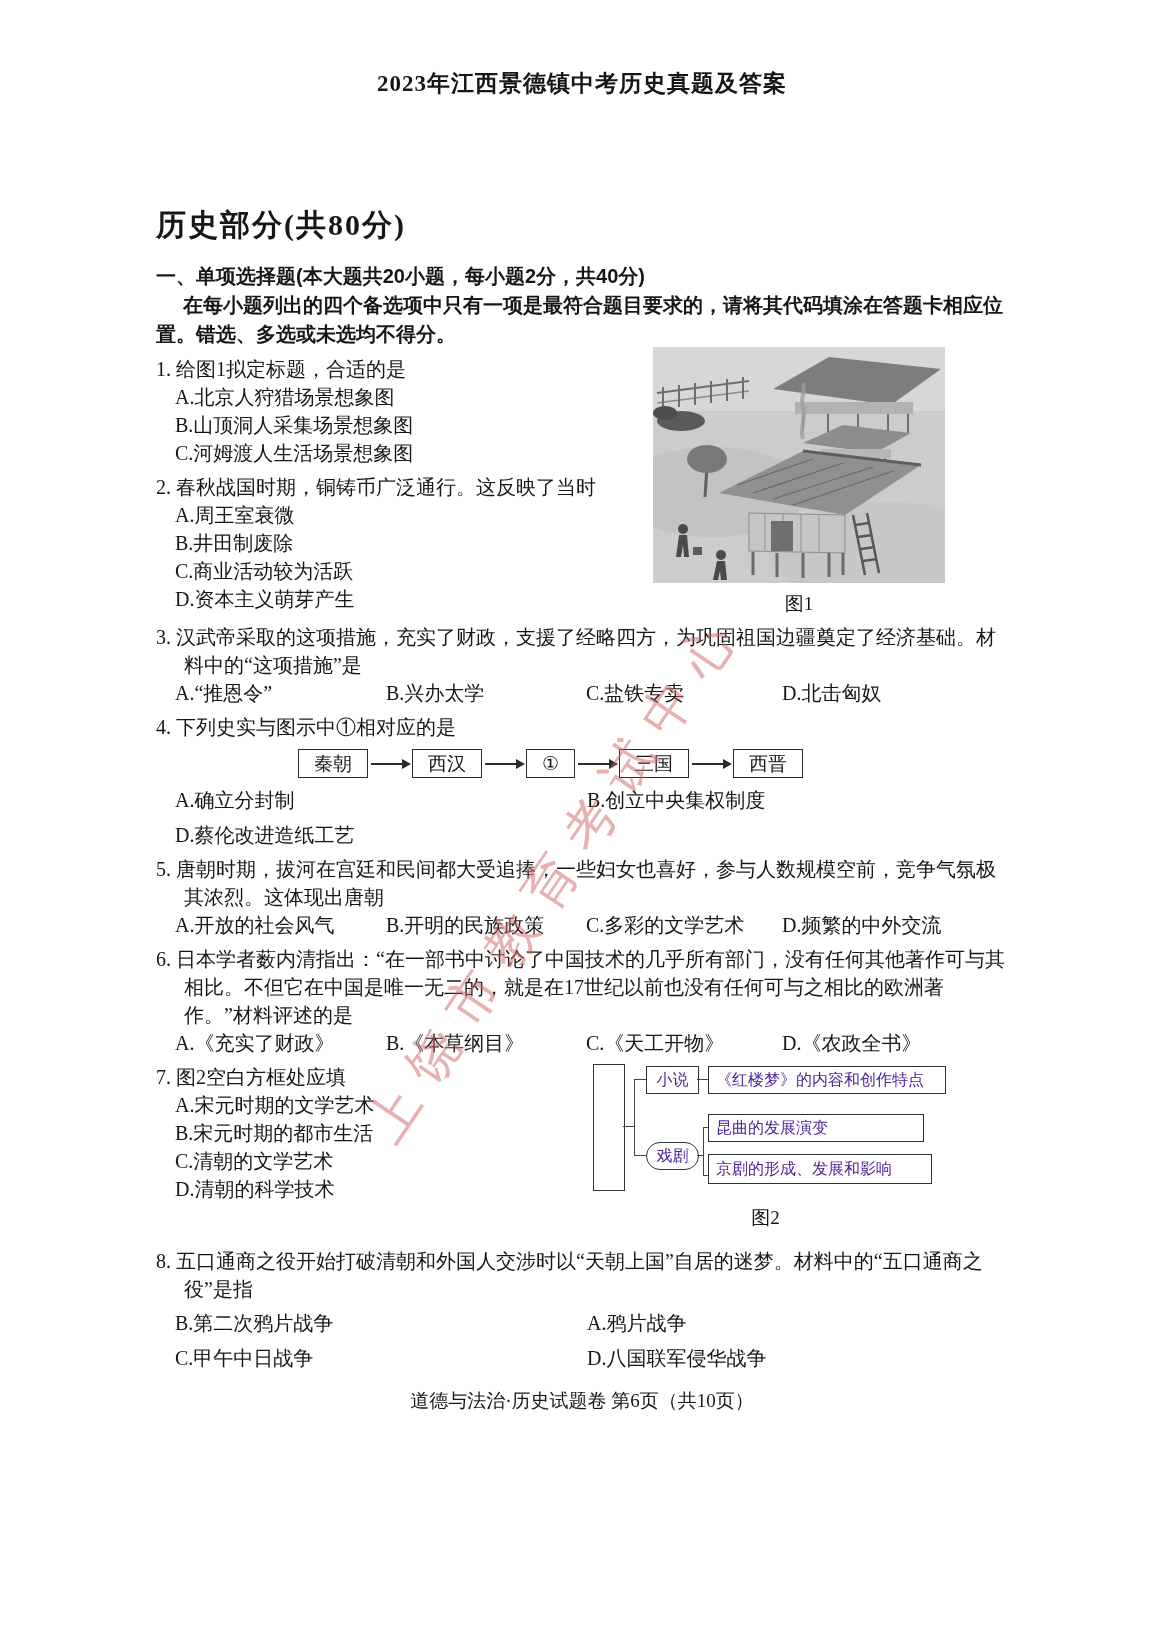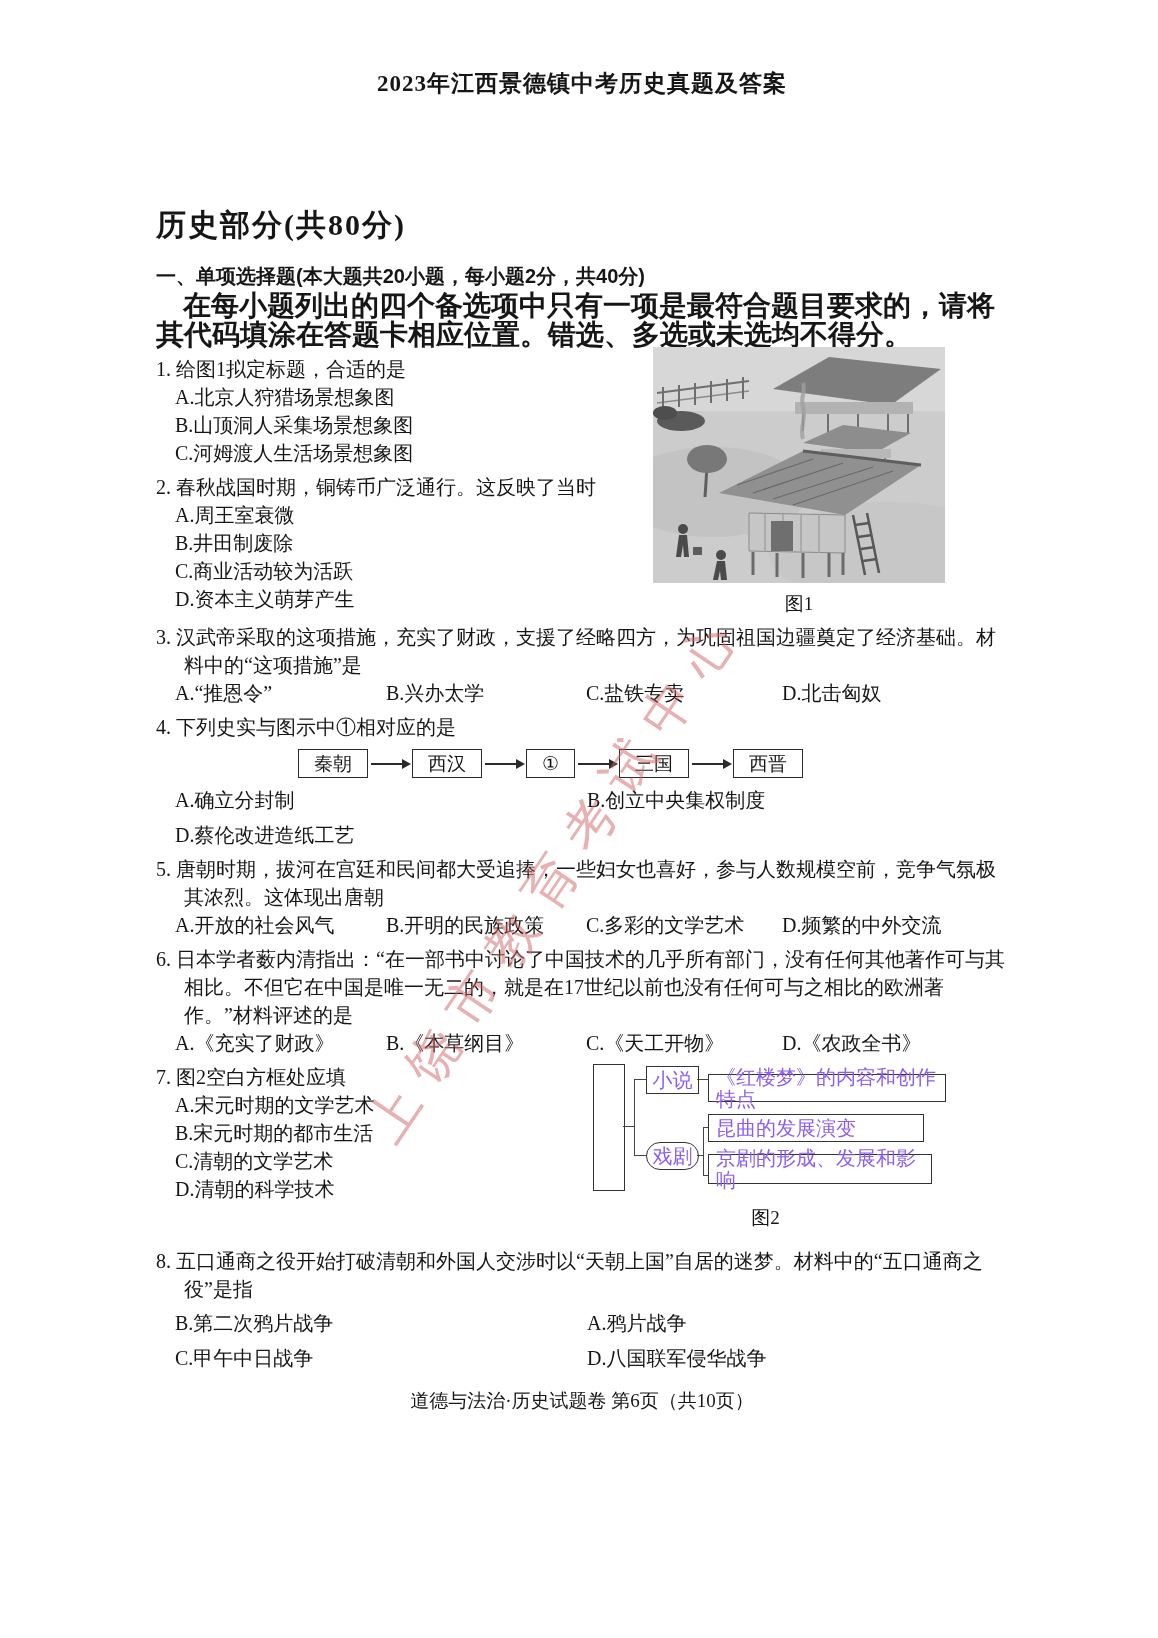--- a/index.html
+++ b/index.html
@@ -5,21 +5,21 @@
   html,body{margin:0;padding:0;background:#ffffff;}
   .page{position:relative;width:1158px;height:1638px;margin:0 auto;background:#ffffff;overflow:hidden;
         color:#161616;font-family:"Liberation Serif","DejaVu Serif",serif;}
   .content{position:absolute;left:156px;top:0;width:852px;}
 
   .doc-title{margin:0;padding-top:68px;text-align:center;font-size:23px;font-weight:700;letter-spacing:1px;}
   .section-title{margin:106px 0 0;text-align:left;font-size:30px;font-weight:700;letter-spacing:2px;
         font-family:Liberation Serif, serif;}
   .part-heading{margin:16px 0 0;font-size:20px;font-weight:700;line-height:29px;
         font-family:"Liberation Sans","DejaVu Sans",sans-serif;}
-  .instructions{margin:0;font-size:28px;font-weight:700;line-height:29px;text-indent:27px;
+  .instructions{margin:0;font-size:20px;font-weight:700;line-height:29px;text-indent:27px;
         font-family:"Liberation Sans","DejaVu Sans",sans-serif;}
 
   .question{margin:0;font-size:20px;line-height:28px;}
   .q-gap{margin-top:6px;}
   .stem{margin:0;padding-left:28px;text-indent:-28px;}
   .opt{margin:0;padding-left:19px;}
   .opts-grid4{display:grid;grid-template-columns:211px 200px 196px 1fr;padding-left:19px;}
   .opts-grid2{display:grid;grid-template-columns:412px 1fr;padding-left:19px;row-gap:7px;margin:2px 0;}
 
   .fig-row{display:flex;align-items:flex-start;margin-top:6px;}
@@ -30,21 +30,21 @@
   .fig1-wrap svg{display:block;}
   .fig-caption{text-align:center;font-size:19px;margin-top:8px;}
 
   .flow{display:flex;align-items:center;margin:8px 0 8px 142px;}
   .flow-box{border:1.5px solid #2b2b2b;padding:0 15px;font-size:19px;line-height:27px;text-align:center;}
   .flow-arrow{position:relative;width:38px;height:2px;background:#2b2b2b;margin:0 3px;flex:none;}
   .flow-arrow::after{content:"";position:absolute;right:-2px;top:-4px;width:0;height:0;
         border-left:9px solid #2b2b2b;border-top:5px solid transparent;border-bottom:5px solid transparent;}
 
   .fig2-wrap{margin:-4px 70px 0 auto;width:345px;flex:none;}
-  .fig2-diagram{position:relative;width:345px;height:138px;font-size:20px;line-height:1.1;color:#8b5cf6;}
+  .fig2-diagram{position:relative;width:345px;height:138px;font-size:16px;line-height:1.1;color:#4c1d95;}
   .f2-box{position:absolute;border:1px solid #333;display:flex;align-items:center;background:transparent;}
   .f2-center{justify-content:center;}
   .f2-pad{padding-left:7px;}
   .f2-line{position:absolute;background:#444;}
 
   .footer{margin-top:16px;text-align:center;font-size:19px;}
 
   .watermark{position:absolute;left:196px;top:840px;width:720px;text-align:center;
         transform:rotate(-56deg);transform-origin:center;font-size:52px;letter-spacing:18px;
         color:rgba(208,100,100,0.5);white-space:nowrap;pointer-events:none;z-index:5;font-weight:400;}
@@ -238,21 +238,21 @@
         <div class="fig2-diagram">
           <div class="f2-box" style="left:0;top:5px;width:30px;height:125px;"></div>
 
           <div class="f2-line" style="left:30px;top:67px;width:11px;height:1px;"></div>
           <div class="f2-line" style="left:41px;top:20px;width:1px;height:77px;"></div>
           <div class="f2-line" style="left:41px;top:20px;width:12px;height:1px;"></div>
           <div class="f2-line" style="left:41px;top:96px;width:12px;height:1px;"></div>
 
           <div class="f2-box f2-center" style="left:53px;top:7px;width:51px;height:26px;">小说</div>
           <div class="f2-line" style="left:104px;top:20px;width:11px;height:1px;"></div>
-          <div class="f2-box f2-pad" style="left:115px;top:15px;width:229px;height:26px;">《红楼梦》的内容和创作特点</div>
+          <div class="f2-box f2-pad" style="left:115px;top:7px;width:229px;height:26px;">《红楼梦》的内容和创作特点</div>
 
           <div class="f2-box f2-pad" style="left:115px;top:55px;width:207px;height:26px;">昆曲的发展演变</div>
 
           <div class="f2-box f2-center" style="left:53px;top:83px;width:51px;height:26px;border-radius:14px;">戏剧</div>
           <div class="f2-line" style="left:104px;top:96px;width:7px;height:1px;"></div>
           <div class="f2-line" style="left:110px;top:68px;width:1px;height:49px;"></div>
           <div class="f2-line" style="left:110px;top:68px;width:5px;height:1px;"></div>
           <div class="f2-line" style="left:110px;top:116px;width:5px;height:1px;"></div>
 
           <div class="f2-box f2-pad" style="left:115px;top:95px;width:215px;height:28px;">京剧的形成、发展和影响</div>

